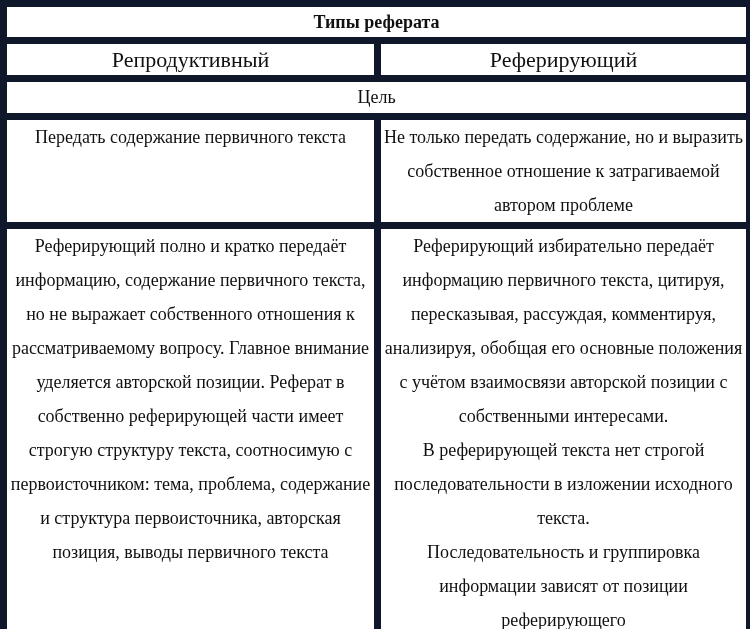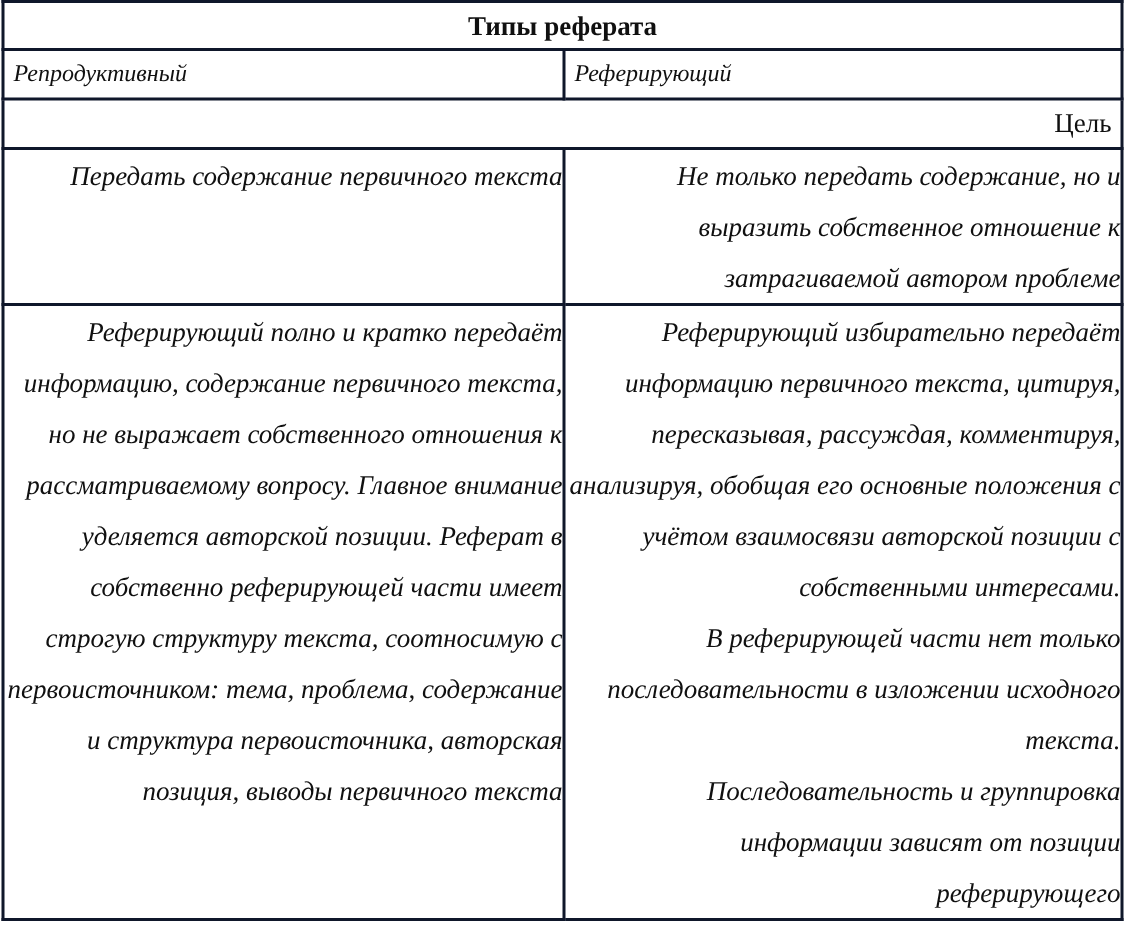--- a/index.html
+++ b/index.html
@@ -17,60 +17,59 @@
 
   .doc-table {
     width: 748px;
     margin: 0 auto;
     border-collapse: collapse;
     table-layout: fixed;
     border: 1px solid #2b2b2b;
   }
 
   .doc-table td {
-    border: 2px solid #0f172a;
+    border: 7px solid #0f172a;
     vertical-align: top;
     padding: 0;
   }
 
   
   .row-title td {
     text-align: center;
     font-weight: bold;
     font-size: 18px;
     line-height: 30px;
     height: 30px;
     padding: 0 6px;
   }
 
   
   .row-types td {
-    font-size: 16px;
+    text-align: center;
+    font-size: 22px;
     line-height: 31px;
     height: 31px;
     padding: 0 6px;
-    font-style: italic;
   }
 
   
   .row-section td {
-    text-align: right;
+    text-align: center;
     font-size: 18px;
     line-height: 31px;
     height: 31px;
     padding: 0 6px;
   }
 
   
   .cell-body {
     font-size: 18px;
     line-height: 34px;
     padding: 2px 8px 4px 8px;
-    text-align: right;
-    font-style: italic;
+    text-align: center;
   }
   .cell-body p {
     margin: 0;
   }
 
   .col-left  { width: 374px; }
   .col-right { width: 372px; }
 </style>
 </head>
 <body>
@@ -104,19 +103,19 @@
       </td>
     </tr>
 
 
     <tr>
       <td class="cell-body">
         <p>Реферирующий полно и кратко передаёт информацию, содержание первичного текста, но не выражает собственного отношения к рассматриваемому вопросу. Главное внимание уделяется авторской позиции. Реферат в собственно реферирующей части имеет строгую структуру текста, соотносимую с первоисточником: тема, проблема, содержание и структура первоисточника, авторская позиция, выводы первичного текста</p>
       </td>
       <td class="cell-body">
         <p>Реферирующий избирательно передаёт информацию первичного текста, цитируя, пересказывая, рассуждая, комментируя, анализируя, обобщая его основные положения с учётом взаимосвязи авторской позиции с собственными интересами.</p>
-        <p>В реферирующей части нет только последовательности в изложении исходного текста.</p>
+        <p>В реферирующей текста нет строгой последовательности в изложении исходного текста.</p>
         <p>Последовательность и группировка информации зависят от позиции реферирующего</p>
       </td>
     </tr>
 
   </tbody>
 </table>
 
 </body></html>

